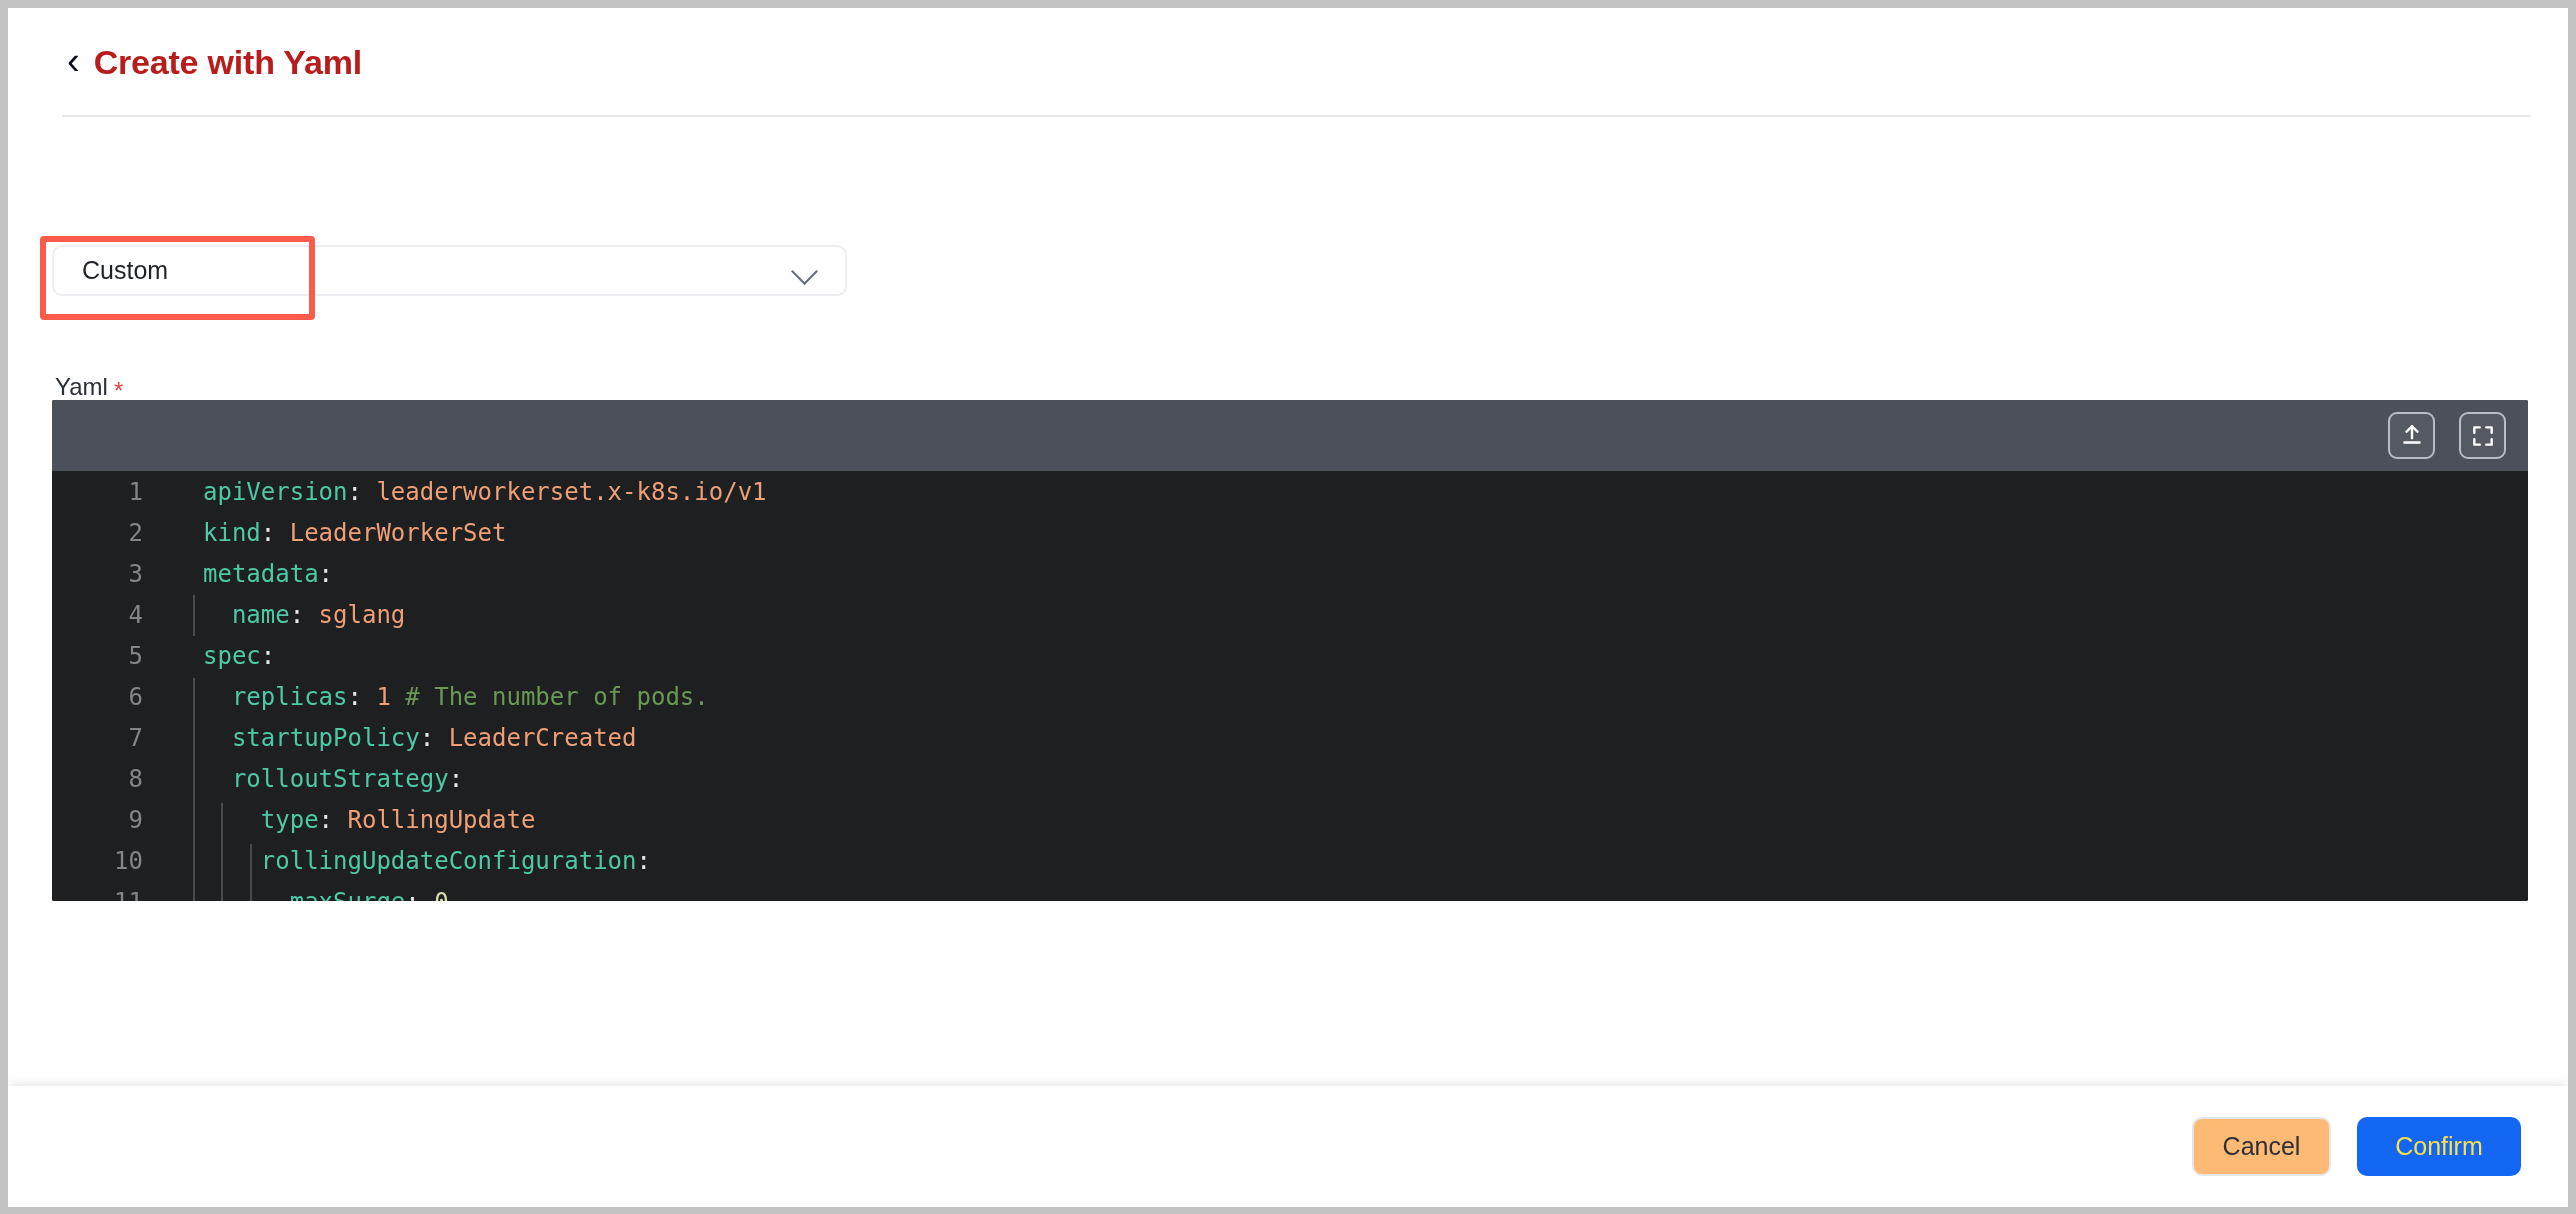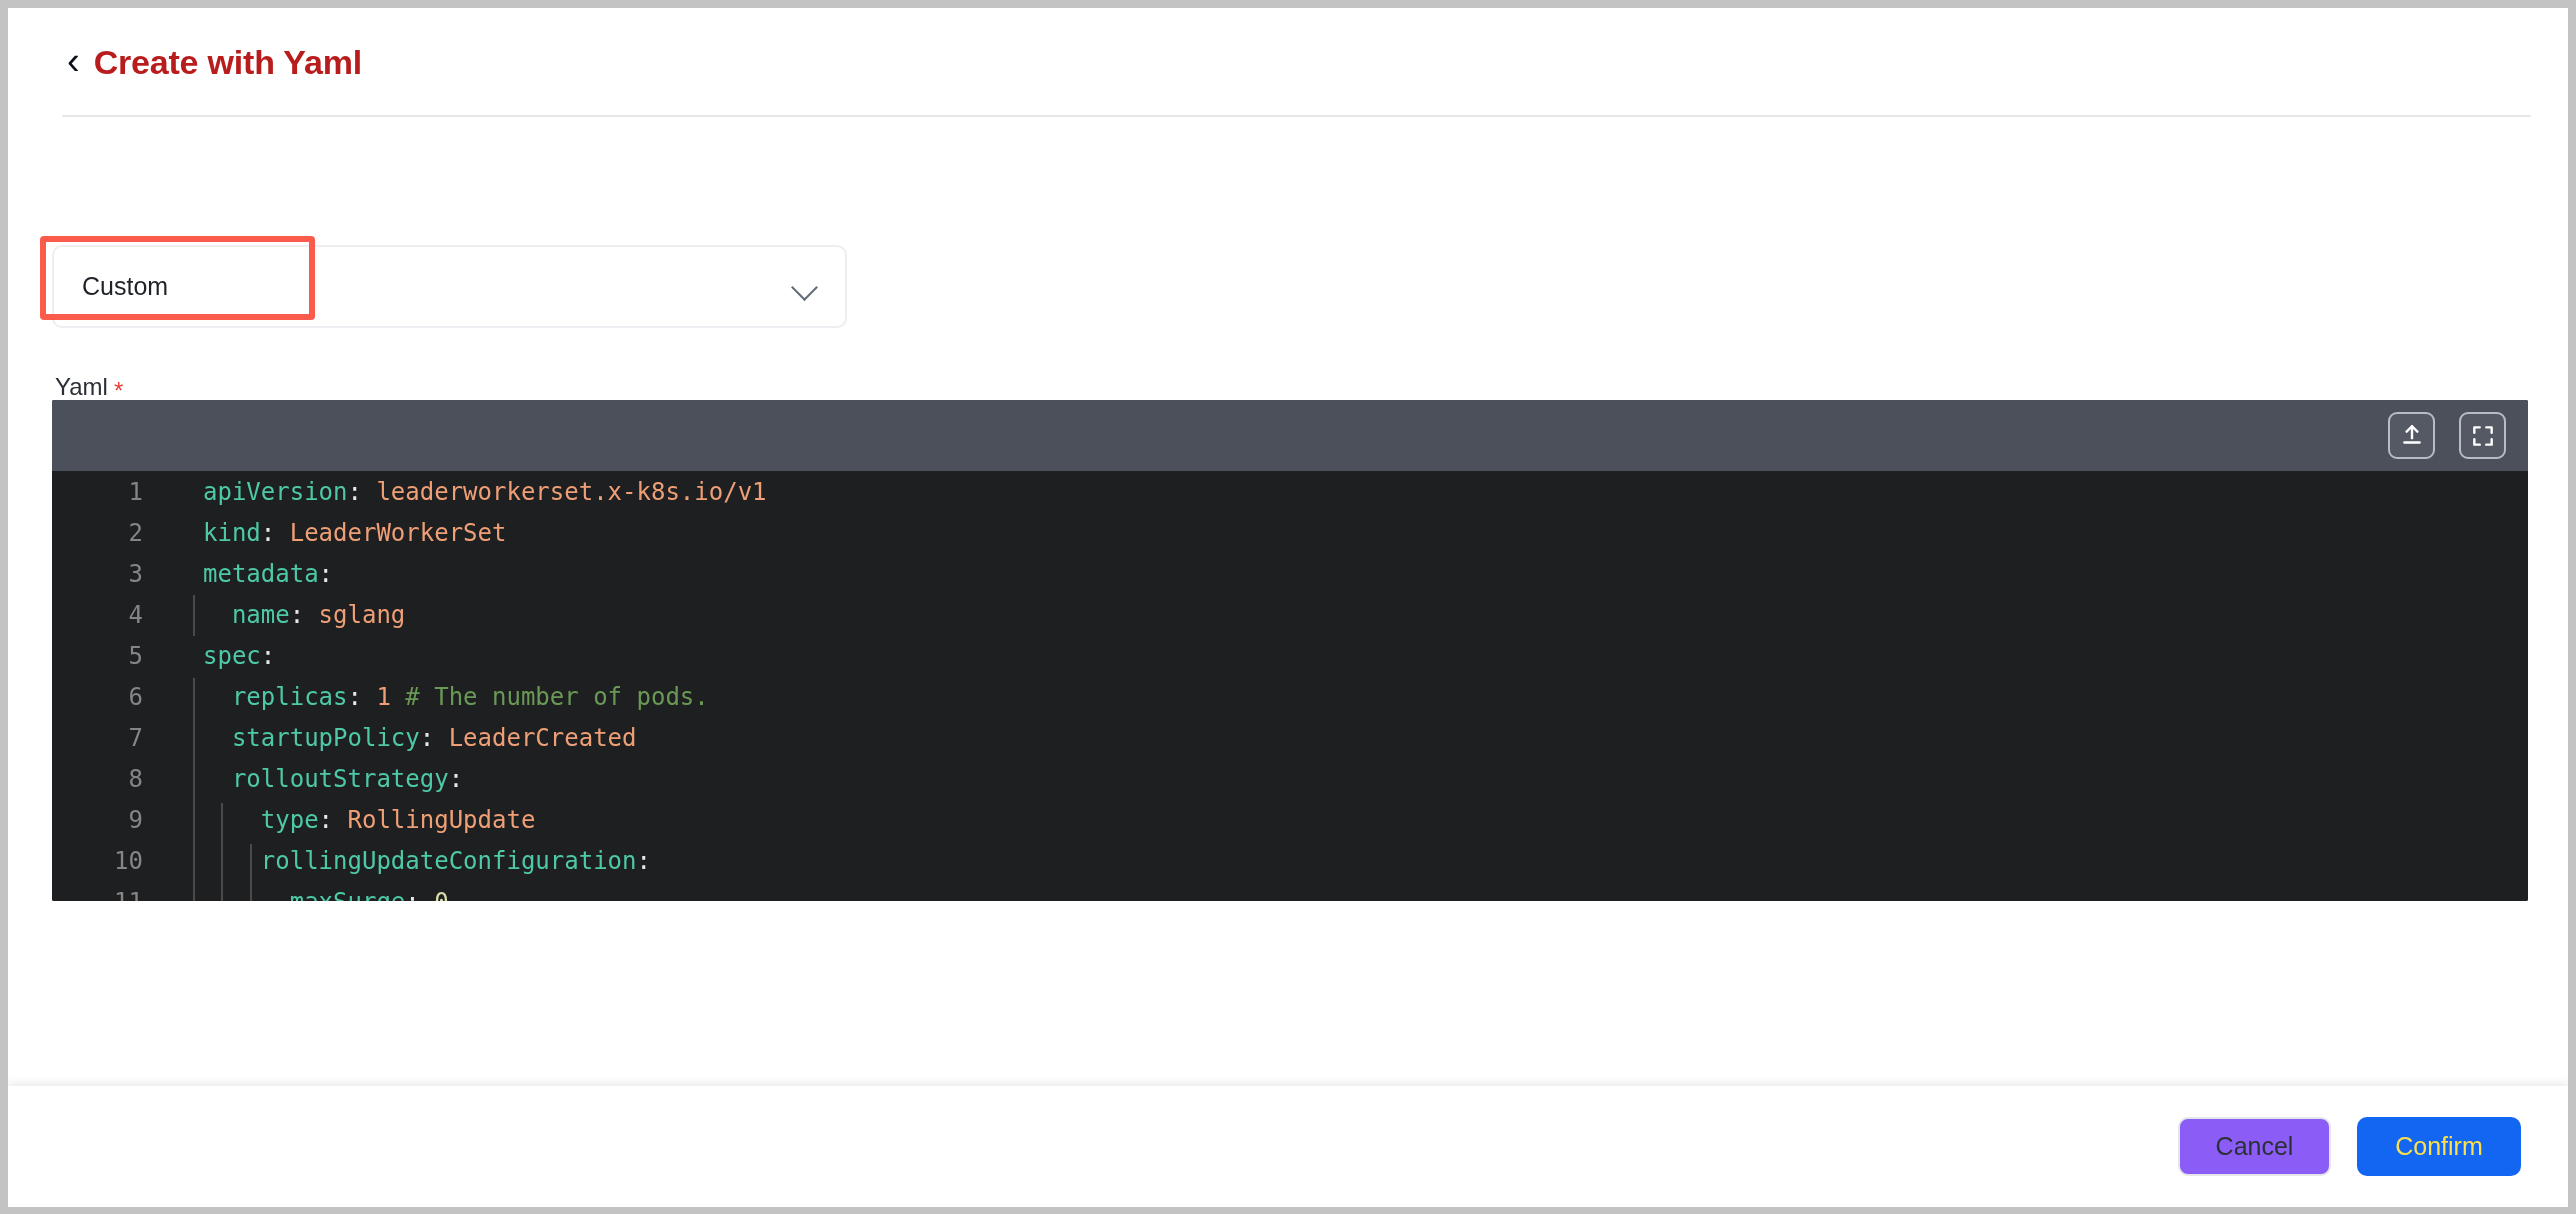--- a/index.html
+++ b/index.html
@@ -79,21 +79,21 @@
   }
 
   .label-type { left: 47px; top: 92px; margin-top: 44px; }
   .label-yaml { left: 47px; top: 234px; margin-top: 24px; }
 
   .select-box {
     position: absolute;
     left: 44px;
     top: 130px;
     width: 795px;
-    height: 83px;
+    height: 51px;
     border: 2px solid #eceef1;
     border-radius: 10px;
     background: #ffffff;
     display: flex;
     align-items: center;
     padding: 0 24px 0 28px;
     cursor: pointer;
   }
   .select-value {
     flex: 1;
@@ -231,22 +231,22 @@
     height: 59px;
     border-radius: 10px;
     font-size: 25px;
     display: flex;
     align-items: center;
     justify-content: center;
     cursor: pointer;
     font-family: "Liberation Sans", sans-serif;
   }
   .btn-cancel {
-    width: 153px;
-    background: #8b5cf6;
+    width: 139px;
+    background: #fdba74;
     border: 2px solid #e4e6ea;
     color: #2b2f36;
   }
   .btn-confirm {
     width: 164px;
     background: #1266f1;
     border: 2px solid #1266f1;
     color: #fde047;
   }
 </style>

